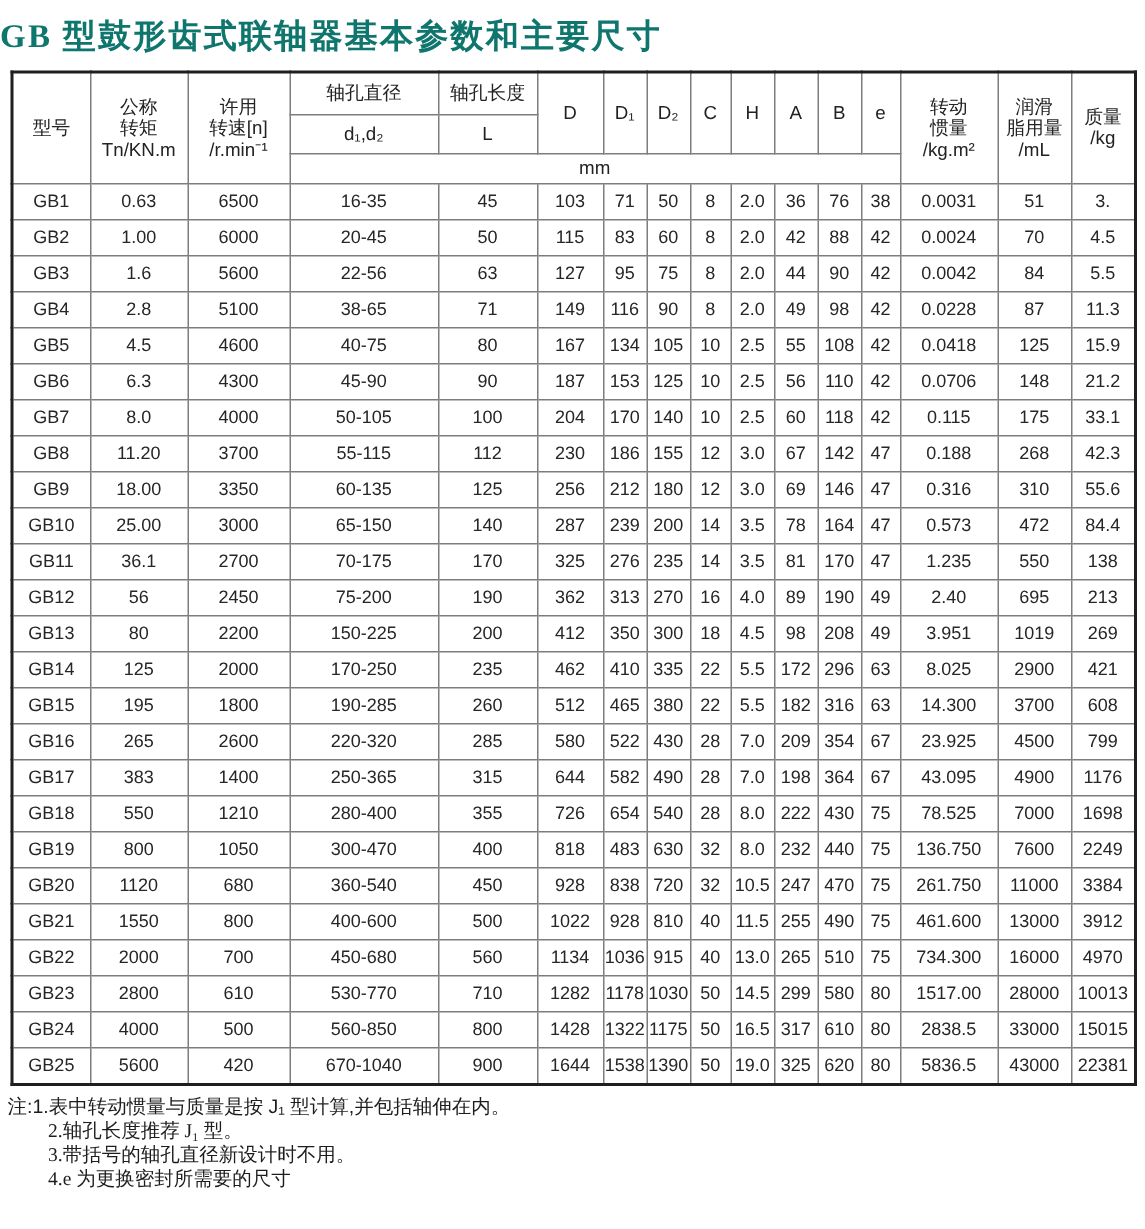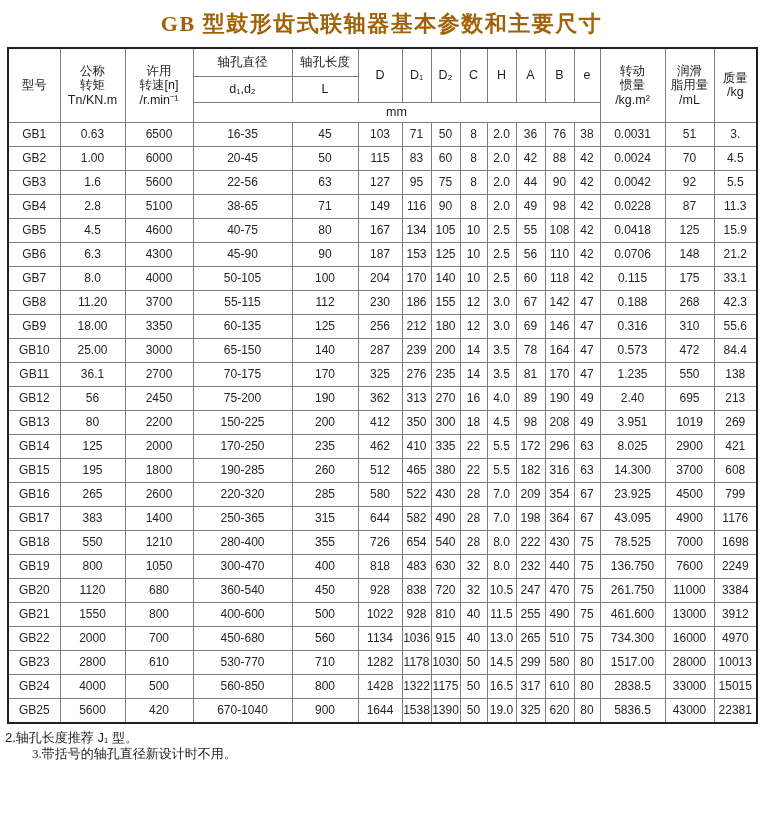--- a/index.html
+++ b/index.html
@@ -6,26 +6,25 @@
   html, body {
     width: 763px; height: 819px;
     background: #ffffff;
     font-family: "Liberation Sans", sans-serif;
     color: #2b2b2b;
     overflow: hidden;
   }
   .page { position: relative; width: 763px; height: 819px; }
   .title {
     margin-top: 9px;
-    text-align: center;
     font-family: "Liberation Serif", serif;
     font-weight: bold;
     font-size: 22px;
     letter-spacing: 1.5px;
-    color: #a16207;
+    color: #0f766e;
   }
   table.spec {
     margin: 8px 0 0 7px;
     width: 749px;
     border-collapse: collapse;
     table-layout: fixed;
     border: 2px solid #1f1f1f;
   }
   table.spec th, table.spec td {
     border: 1px solid #7d7d7d;
@@ -165,21 +164,21 @@
           <td>63</td>
           <td>127</td>
           <td>95</td>
           <td>75</td>
           <td>8</td>
           <td>2.0</td>
           <td>44</td>
           <td>90</td>
           <td>42</td>
           <td>0.0042</td>
-          <td>92</td>
+          <td>84</td>
           <td>5.5</td>
         </tr>
         <tr>
           <td>GB4</td>
           <td>2.8</td>
           <td>5100</td>
           <td>38-65</td>
           <td>71</td>
           <td>149</td>
           <td>116</td>
@@ -568,17 +567,19 @@
           <td>620</td>
           <td>80</td>
           <td>5836.5</td>
           <td>43000</td>
           <td>22381</td>
         </tr>
       </tbody>
   </table>
 
   <div class="notes">
+      <div>注:1.表中转动惯量与质量是按 J₁ 型计算,并包括轴伸在内。</div>
       <div>2.轴孔长度推荐 J₁ 型。</div>
       <div>3.带括号的轴孔直径新设计时不用。</div>
+      <div>4.e 为更换密封所需要的尺寸</div>
     </div>
 
 </div>
 
 </body></html>

